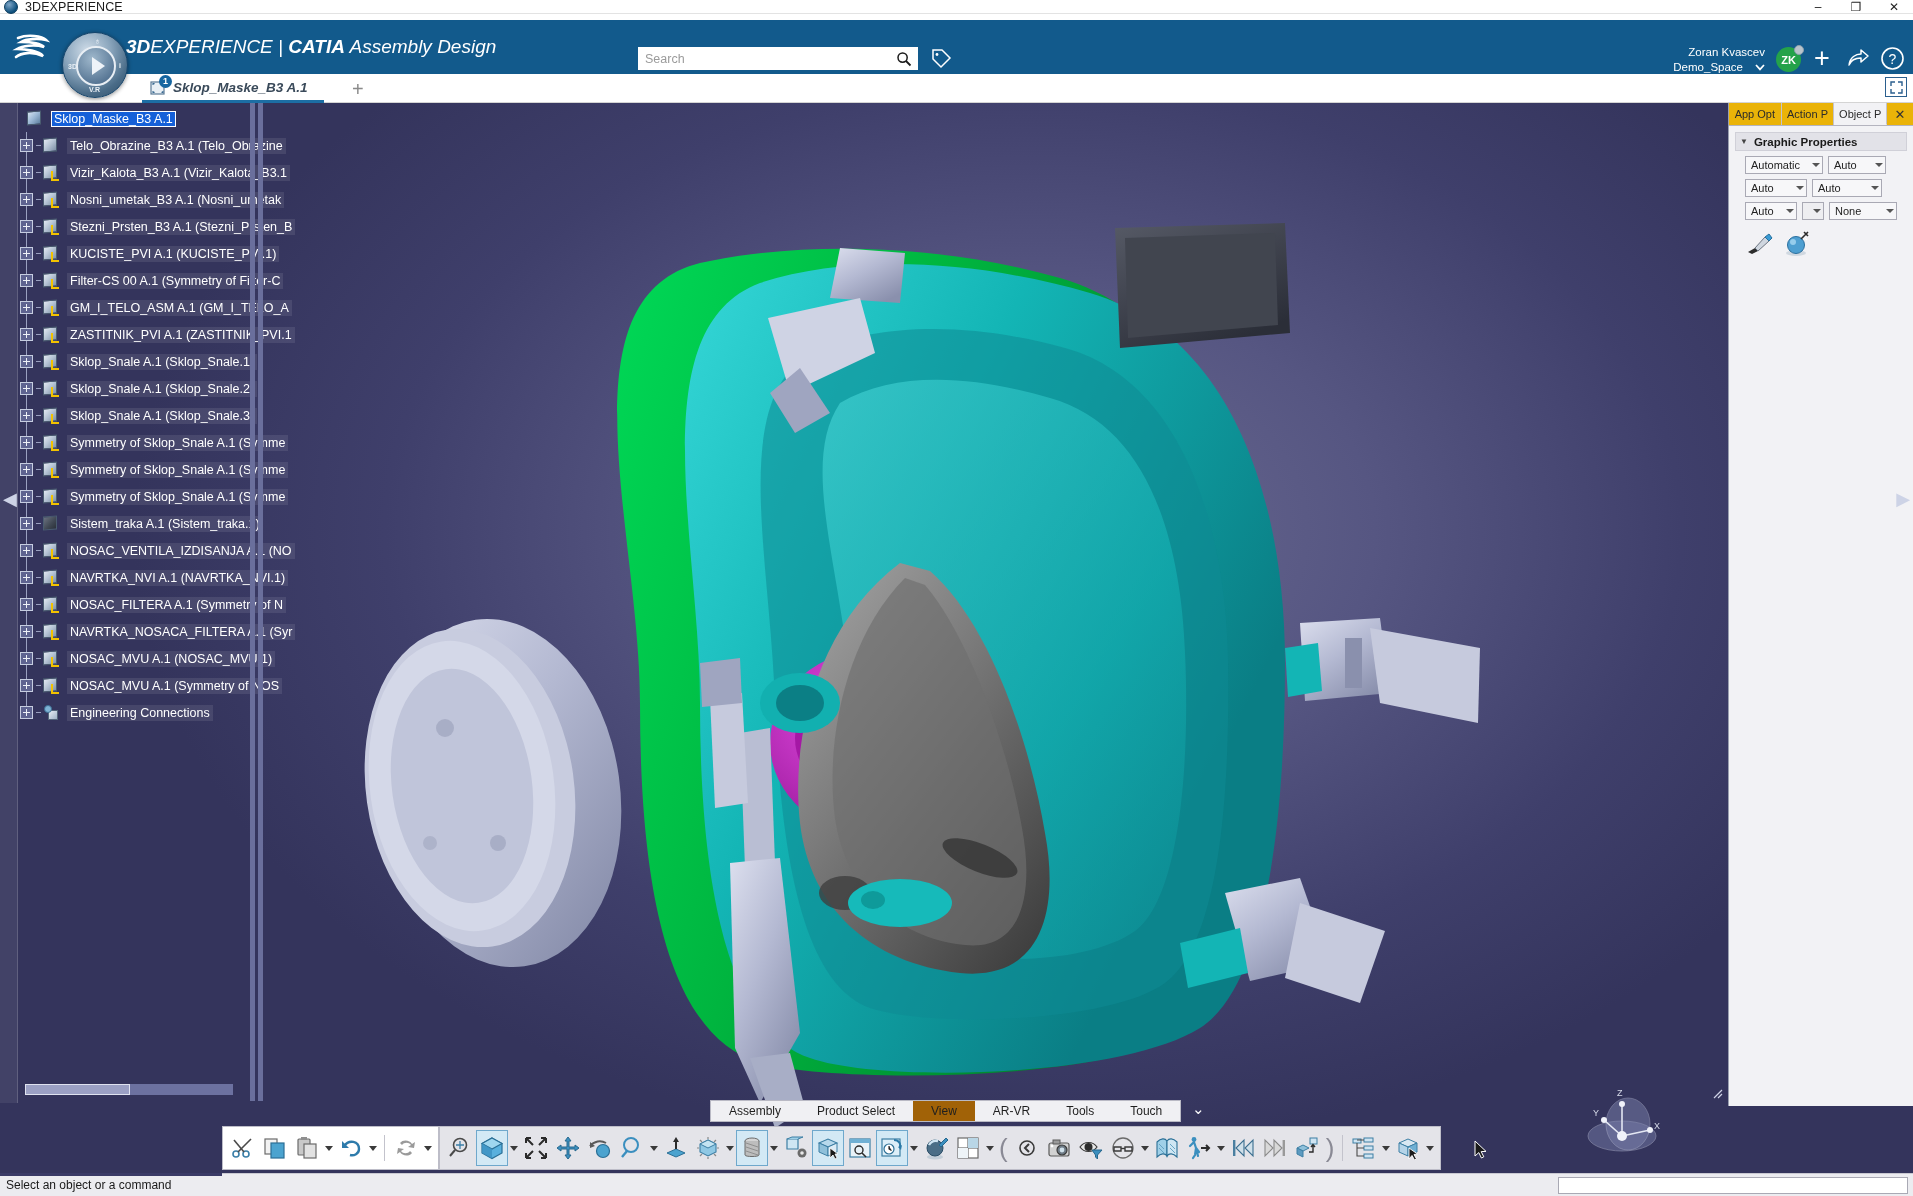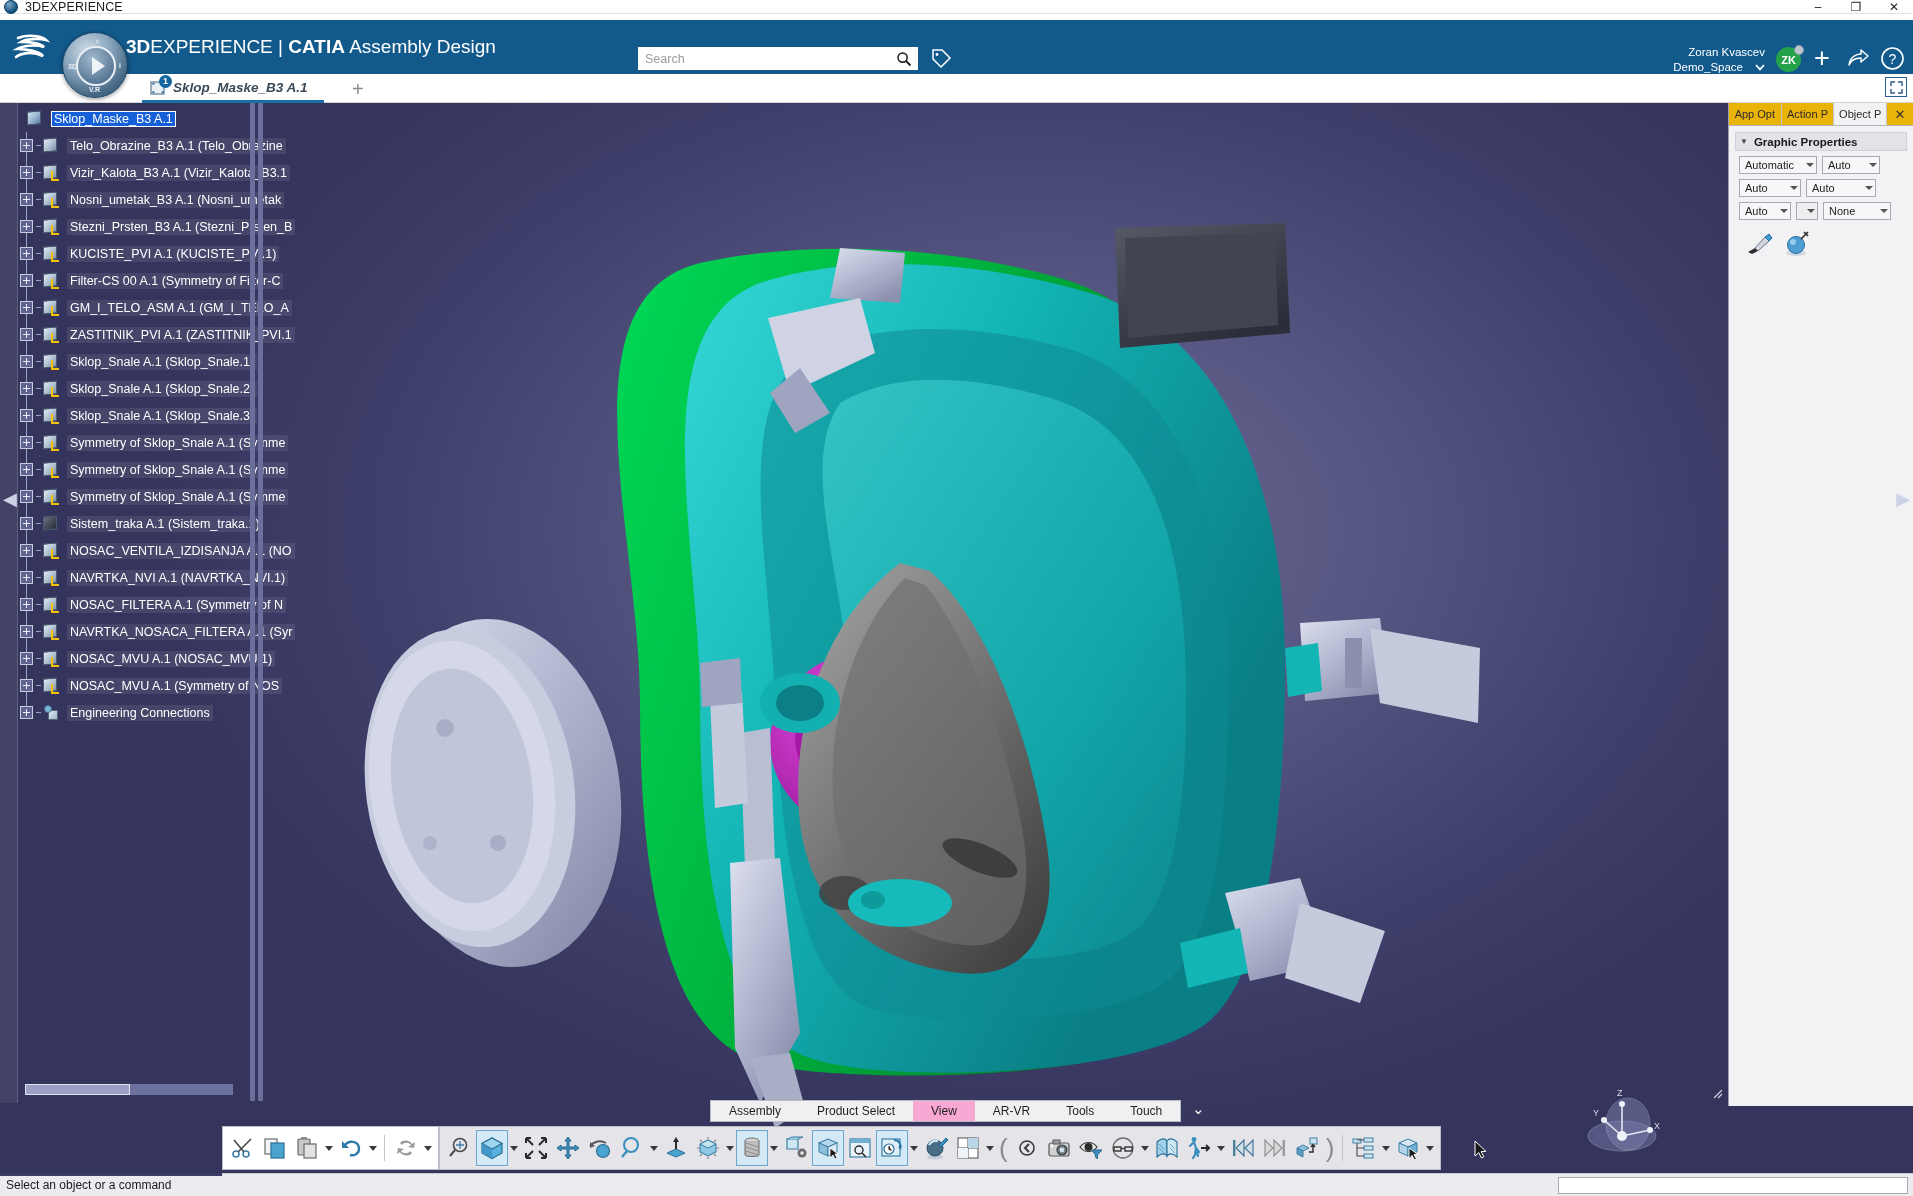--- a/index.html
+++ b/index.html
@@ -64,21 +64,21 @@
   }
   .c-lbl {
     position: absolute; color: #e9eff5; font-size: 7px; font-weight: bold;
   }
   .c-3d { left: 5px; top: 30px; }
   .c-ir { right: 6px; top: 29px; }
   .c-vr { left: 26px; bottom: 4px; }
   .c-top { left: 31px; top: 3px; font-size: 9px; }
 
   .app-title {
-    margin-left: 70px; color: #ffffff; font-size: 19px; white-space: nowrap;
+    margin-left: 70px; color: #ffffff; font-size: 19px; white-space: nowrap; font-style: italic;
   }
   .app-title .b { font-weight: bold; }
 
   .search-wrap {
     position: absolute; left: 638px; top: 27px;
     width: 280px; height: 23px; background: #fff;
     display: flex; align-items: center; gap: 8px;
   }
   .search-input {
     border: 0; outline: 0; flex: 1; height: 21px; margin-left: 7px;
@@ -285,21 +285,21 @@
     font-size: 13px; color: #333; cursor: pointer;
   }
   .props-section {
     margin: 6px 6px 0 6px; height: 19px; background: #e2e2e8;
     display: flex; align-items: center; padding-left: 4px;
     border: 1px solid #d0d0d8;
   }
   .sec-caret { font-size: 8px; color: #444; margin-right: 6px; }
   .sec-title { font-size: 11.5px; font-weight: bold; color: #1a1a1a; }
   .props-row {
-    display: flex; margin: 5px 0 0 10px; gap: 5px; align-items: center;
+    display: flex; margin: 5px 0 0 16px; gap: 5px; align-items: center;
   }
   .combo {
     height: 18px; background: #f7f7f9; border: 1px solid #a9a9b4;
     display: flex; align-items: center; padding: 0 2px 0 5px;
     font-size: 11px; color: #222; cursor: pointer; position: relative;
   }
   .combo .cv { flex: 1; white-space: nowrap; overflow: hidden; }
   .combo .carr {
     margin-left: 4px; width: 0; height: 0; border-left: 4px solid transparent;
     border-right: 4px solid transparent; border-top: 4px solid #555; flex: none;
@@ -328,21 +328,21 @@
   
   .action-tabs {
     position: absolute; left: 710px; top: 1100px; height: 22px;
     display: flex; background: #f0f0f3; border: 1px solid #b9b9c4;
     z-index: 12;
   }
   .act-tab {
     padding: 0 18px; display: flex; align-items: center; font-size: 12px;
     color: #1f1f1f; cursor: pointer; height: 20px;
   }
-  .act-tab.active { background: #f9a8d4; }
+  .act-tab.active { background: #a16207; }
   .act-caret {
     position: absolute; left: 1192px; top: 1100px; font-size: 15px;
     color: #ffffff; cursor: pointer; z-index: 12;
   }
 
   
   .toolbar {
     position: absolute; left: 222px; top: 1126px; height: 44px;
     display: flex; align-items: center; z-index: 12;
   }

